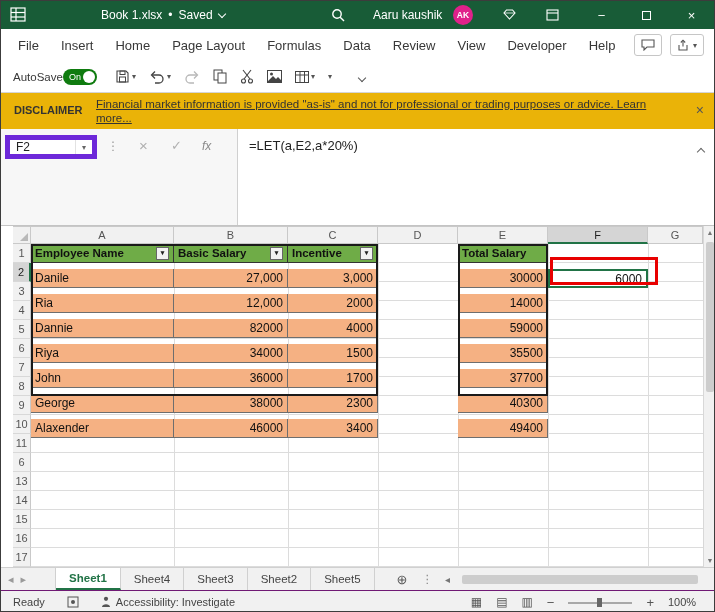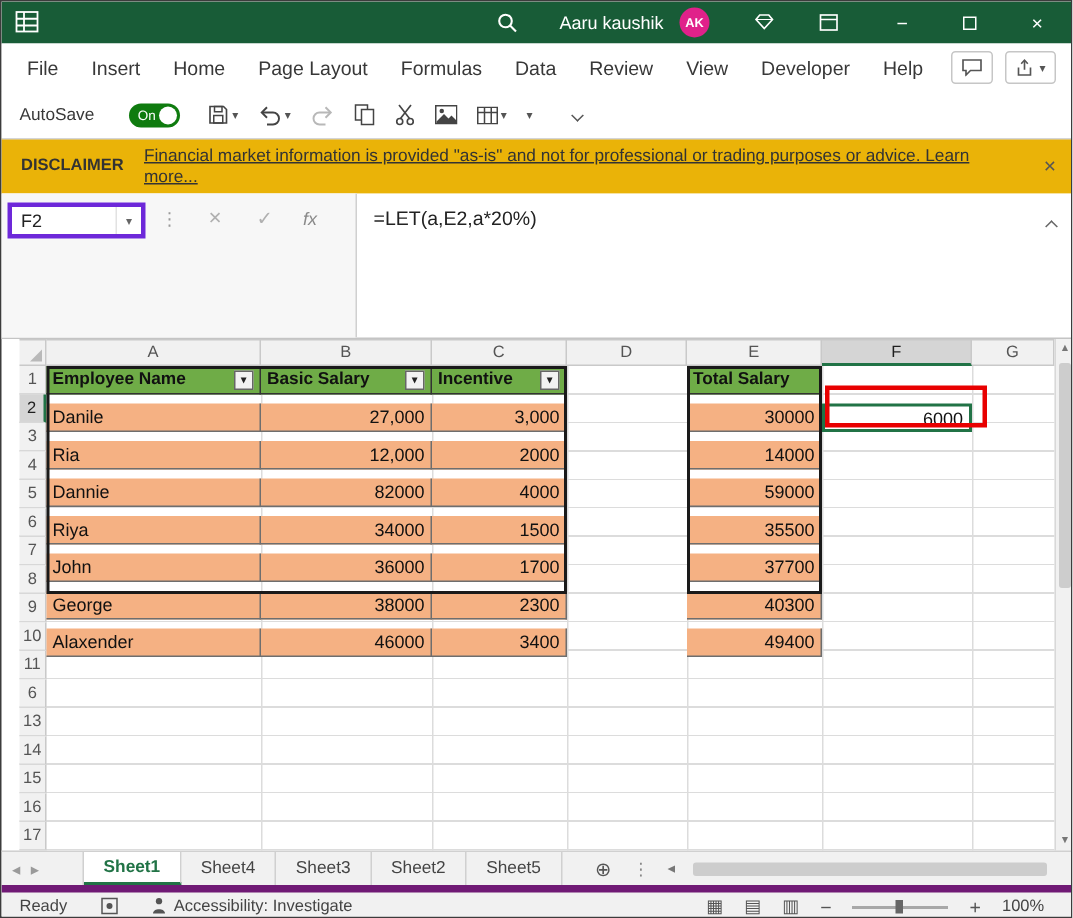--- a/index.html
+++ b/index.html
@@ -32,40 +32,40 @@
   .menu-item{padding:12px 11px;height:32px;display:flex;align-items:center;cursor:default}
   .menu-item:first-child{margin-left:6px}
   .menu-right{position:absolute;right:10px;top:5px;display:flex;gap:8px}
   .mini-btn{height:22px;border:1px solid #c6c6c6;border-radius:3px;display:flex;align-items:center;
             justify-content:center;gap:4px;padding:0 6px;background:#fff}
 
   
   .toolbar{position:absolute;top:60px;left:0;right:0;height:31px;background:#fff;display:flex;align-items:center;
            font-size:11.5px;color:#383838}
   .toolbar .as-label{margin-left:12px}
-  .toggle{margin-left:23px;width:34px;height:16px;border-radius:9px;background:var(--autosave-green,#0f7b0f);
+  .toggle{margin-left:0;width:34px;height:16px;border-radius:9px;background:var(--autosave-green,#0f7b0f);
           position:relative;display:flex;align-items:center}
   .toggle .on-txt{color:#fff;font-size:9px;margin-left:6px}
   .toggle .knob{position:absolute;right:2px;top:2px;width:12px;height:12px;border-radius:50%;background:#fff}
   .tool-icons{display:flex;align-items:center;gap:13px;margin-left:18px;color:#444}
   .ico{display:flex;align-items:center;gap:2px}
   .dd{font-size:8px;color:#555}
 
   
   .disclaimer{position:absolute;top:91px;left:0;right:0;height:37px;background:#eab308;
               border-top:1px solid #d5d5d5;border-bottom:3px solid #eab308}
   .disc-label{position:absolute;left:13px;top:11px;font-size:11px;font-weight:bold;color:#333}
   .disc-msg{position:absolute;left:95px;top:4px;width:578px;font-size:11.5px;line-height:14px;color:#333;
             text-decoration:underline}
   .disc-close{position:absolute;right:10px;top:9px;font-size:14px;color:#555}
 
   
   .formula-band{position:absolute;top:128px;left:0;right:0;height:97px;background:#fff;border-bottom:1px solid #c4c4c4}
   .fb-left{position:absolute;left:0;top:0;bottom:0;width:237px;background:#f7f7f7;border-right:1px solid #d0d0d0}
-  .name-box{position:absolute;left:4px;top:6px;width:92px;height:24px;background:#fff;border:3px solid #6d28d9;
+  .name-box{position:absolute;left:4px;top:6px;width:92px;height:24px;background:#fff;border:5px solid #6d28d9;
             display:flex;align-items:center;justify-content:space-between;padding:0 6px;font-size:12px;color:#222}
   .nb-drop{font-size:8px;color:#666;border-left:1px solid #e2e2e2;padding-left:6px;height:100%;display:flex;align-items:center}
   .fb-dots{position:absolute;left:106px;top:10px;color:#9a9a9a;font-size:12px}
   .fb-x{position:absolute;left:138px;top:8px;color:#b0b0b0;font-size:15px}
   .fb-check{position:absolute;left:170px;top:9px;color:#b0b0b0;font-size:13px}
   .fb-fx{position:absolute;left:201px;top:10px;color:#8a8a8a;font-size:12px;font-style:italic}
   .fb-input{position:absolute;left:248px;right:34px;top:9px;font-size:13px;color:#222;white-space:nowrap;overflow:hidden}
   .fb-collapse{position:absolute;right:10px;top:12px;color:#666}
 
   
@@ -119,21 +119,21 @@
   .tabs{display:flex;height:100%;margin-left:22px;border-left:1px solid #d0d0d0}
   .tab{padding:0 13px;display:flex;align-items:center;border-right:1px solid #d0d0d0;height:100%}
   .tab.active{background:#fff;color:var(--accent-green,#217346);font-weight:bold;border-bottom:2px solid var(--accent-green,#217346)}
   .newsheet{margin-left:22px;font-size:13px;color:#555}
   .tb-dots{margin-left:14px;color:#888}
   .hs-arrow{margin-left:12px;color:#777;font-size:10px}
   .hscroll{flex:1;height:11px;margin:0 2px 0 6px;background:#f1f1f1;position:relative}
   .hthumb{position:absolute;left:6px;right:14px;top:1px;bottom:1px;background:#cdcdcd;border-radius:2px}
 
   
-  .statusbar{position:absolute;top:589px;left:0;right:0;height:23px;background:#f1f1f1;border-top:5px solid #701a75;
+  .statusbar{position:absolute;top:589px;left:0;right:0;height:23px;background:#f1f1f1;border-top:1px solid #701a75;
              display:flex;align-items:center;font-size:11px;color:#444}
   .sb-ready{margin-left:12px}
   .sb-macro{margin-left:22px;display:flex;align-items:center}
   .sb-access{margin-left:22px;display:flex;align-items:center;gap:5px}
   .sb-right{margin-left:auto;display:flex;align-items:center;gap:14px;margin-right:12px}
   .view-ico{font-size:12px;color:#555}
   .zoom-slider{width:64px;height:11px;position:relative}
   .zs-track{position:absolute;left:0;right:0;top:5px;height:2px;background:#a8a8a8}
   .zs-thumb{position:absolute;left:29px;top:1px;width:5px;height:9px;background:#666}
   .zoom-btn{font-size:13px;color:#555}
@@ -146,20 +146,26 @@
 
   <div class="titlebar">
     <span class="appicon">
       <svg width="16" height="15" viewBox="0 0 16 15">
           <rect x="1" y="1" width="14" height="13" fill="none" stroke="#fff" stroke-width="1.2"></rect>
           <line x1="6" y1="1" x2="6" y2="14" stroke="#fff" stroke-width="1.2"></line>
           <line x1="1" y1="5.5" x2="15" y2="5.5" stroke="#fff" stroke-width="1.2"></line>
           <line x1="1" y1="10" x2="15" y2="10" stroke="#fff" stroke-width="1.2"></line>
         </svg>
     </span>
+    <div class="title-group">
+      <span>Book 1.xlsx</span>
+      <span>•</span>
+      <span>Saved</span>
+      <span class="chev"></span>
+    </div>
     <span class="tb-search">
       <svg width="14" height="14" viewBox="0 0 14 14">
           <circle cx="6" cy="6" r="4.2" fill="none" stroke="#fff" stroke-width="1.4"></circle>
           <line x1="9.2" y1="9.2" x2="13" y2="13" stroke="#fff" stroke-width="1.4"></line>
         </svg>
     </span>
     <span class="tb-user">Aaru kaushik</span>
     <span class="avatar">AK</span>
     <span class="tb-diamond">
       <svg width="13" height="11" viewBox="0 0 13 11">

